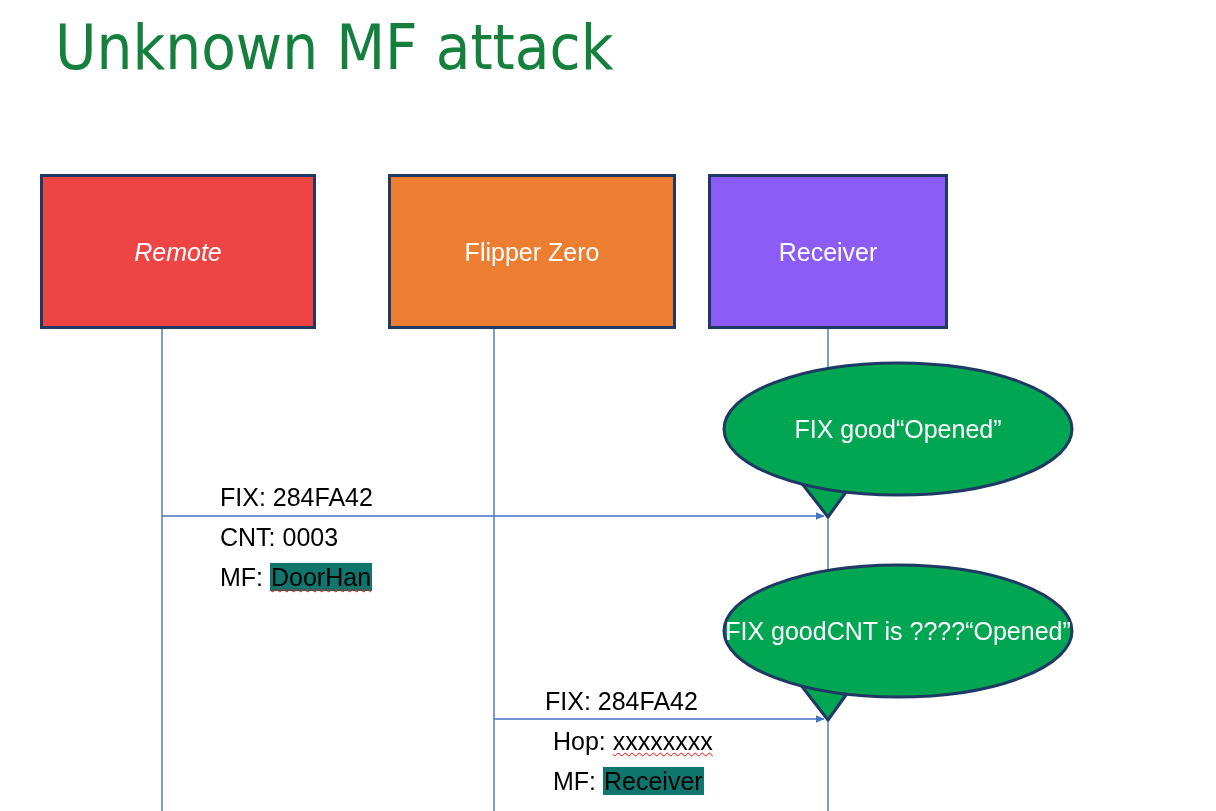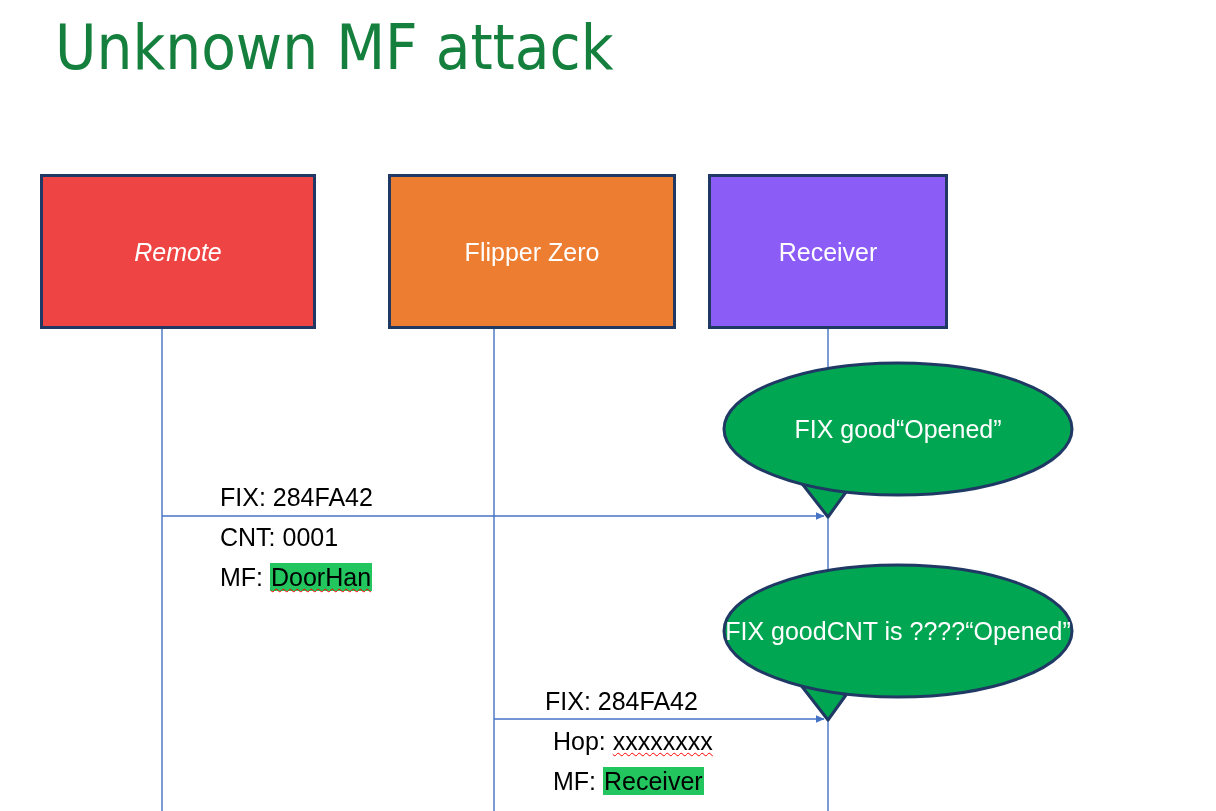--- a/index.html
+++ b/index.html
@@ -96,21 +96,21 @@
     font-family: "Liberation Sans", sans-serif;
     white-space: nowrap;
     margin-left: 48px;
   }
   #msg-1-top { left: 172px; top: 477px; }
   #msg-1-bot { left: 172px; top: 517px; }
   #msg-2-top { left: 497px; top: 681px; }
   #msg-2-bot { left: 505px; top: 721px; }
 
   .hl {
-    background: #22c55e;
+    background: #0f766e;
     padding: 0 1px;
   }
   .squiggle {
     text-decoration: underline;
     text-decoration-style: wavy;
     text-decoration-color: #FF0000;
     text-decoration-thickness: 1px;
     text-underline-offset: 2px;
   }
   .msg-line { display: block; }
@@ -169,21 +169,21 @@
     <div class="bubble-text">FIX good</div>
     <div class="bubble-text">CNT is ????</div>
     <div class="bubble-text">“Opened”</div>
   </div>
 
   <div class="msg-block" id="msg-1-top">
     <span class="msg-line">FIX: 284FA42</span>
   </div>
 
   <div class="msg-block" id="msg-1-bot">
-    <span class="msg-line">CNT: 0001</span>
+    <span class="msg-line">CNT: 0003</span>
     <span class="msg-line"><span>MF: </span><span class="hl squiggle">DoorHan</span></span>
   </div>
 
   <div class="msg-block" id="msg-2-top">
     <span class="msg-line">FIX: 284FA42</span>
   </div>
 
   <div class="msg-block" id="msg-2-bot">
     <span class="msg-line"><span>Hop: </span><span class="squiggle">xxxxxxxx</span></span>
     <span class="msg-line"><span>MF: </span><span class="hl">Receiver</span></span>

